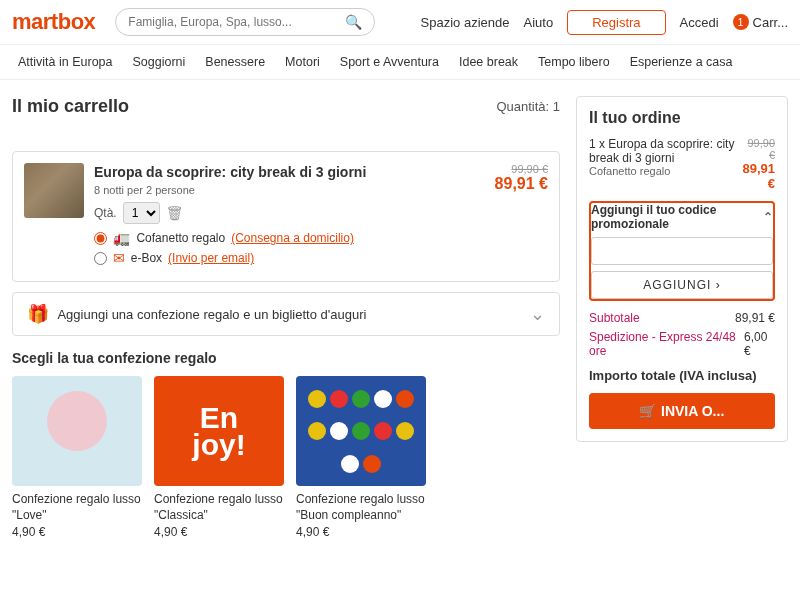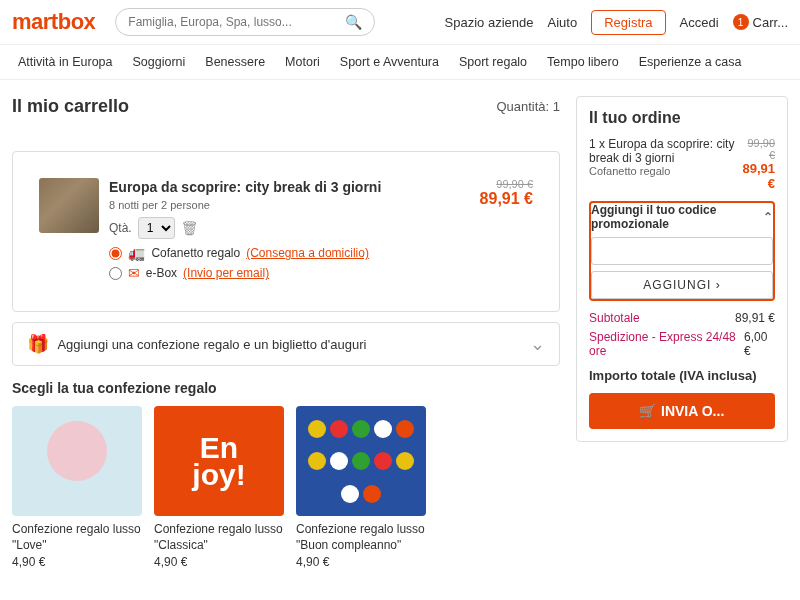--- a/index.html
+++ b/index.html
@@ -7,39 +7,39 @@
 
     
     .header { display: flex; align-items: center; padding: 8px 12px; border-bottom: 1px solid #eee; gap: 10px; }
     .logo { font-size: 22px; font-weight: bold; color: #e8470a; margin-right: 10px; letter-spacing: -0.5px; }
     .logo span { color: #ccc; }
     .search-bar { display: flex; align-items: center; border: 1px solid #ccc; border-radius: 20px; padding: 5px 12px; flex: 1; max-width: 260px; }
     .search-bar input { border: none; outline: none; font-size: 12px; width: 100%; color: #666; background: transparent; }
     .search-icon-svg { color: #999; margin-left: 6px; font-size: 14px; }
     .header-right { display: flex; align-items: center; gap: 14px; margin-left: auto; font-size: 13px; }
     .header-link { color: #333; text-decoration: none; cursor: pointer; }
-    .register-btn { border: 1px solid #e8470a; color: #e8470a; border-radius: 4px; padding: 4px 12px; cursor: pointer; background: #fff; font-size: 13px; }
+    .register-btn { border: 1px solid #e8470a; color: #e8470a; border-radius: 4px; padding: 4px 24px; cursor: pointer; background: #fff; font-size: 13px; }
     .cart-area { display: flex; align-items: center; gap: 4px; cursor: pointer; }
     .cart-badge { background: #e8470a; color: #fff; border-radius: 50%; width: 16px; height: 16px; font-size: 10px; display: flex; align-items: center; justify-content: center; }
 
     
     .nav { display: flex; align-items: center; padding: 0 8px; border-bottom: 1px solid #eee; background: #fff; }
     .nav-item { padding: 10px 10px; font-size: 12.5px; color: #333; cursor: pointer; white-space: nowrap; }
 
     
     .main { display: flex; gap: 0; padding: 16px 12px; }
     .left-panel { flex: 1; margin-right: 16px; }
     .right-panel { width: 212px; flex-shrink: 0; }
 
     
     .cart-header { display: flex; justify-content: space-between; align-items: center; margin-bottom: 14px; }
     .cart-title { font-size: 18px; font-weight: bold; color: #333; }
     .qty-label { font-size: 13px; color: #555; }
 
-    .cart-item { display: flex; align-items: flex-start; gap: 10px; border: 1px solid #ddd; border-radius: 4px; padding: 26px; margin-bottom: 10px; margin-top: 34px; }
+    .cart-item { display: flex; align-items: flex-start; gap: 10px; border: 1px solid #ddd; border-radius: 4px; padding: 11px; margin-bottom: 10px; margin-top: 34px; }
     .item-img { width: 60px; height: 55px; background: #b0a090; border-radius: 3px; flex-shrink: 0; overflow: hidden; }
     .item-img-inner { width: 100%; height: 100%; background: linear-gradient(135deg, #8B7355 0%, #A0896A 40%, #6B5B45 100%); }
     .item-details { flex: 1; }
     .item-title { font-size: 14px; font-weight: bold; color: #333; margin-bottom: 3px; line-height: 1.3; }
     .item-subtitle { font-size: 11px; color: #666; margin-bottom: 6px; }
     .item-qty { display: flex; align-items: center; gap: 6px; margin-bottom: 6px; }
     .qty-text { font-size: 12px; color: #555; }
     .qty-select { border: 1px solid #ccc; border-radius: 3px; padding: 2px 4px; font-size: 12px; }
     .delete-btn { color: #999; cursor: pointer; font-size: 14px; }
 
@@ -132,21 +132,21 @@
     </div>
   </div>
 </div>
 
 <nav class="nav">
   <span class="nav-item">Attività in Europa</span>
   <span class="nav-item">Soggiorni</span>
   <span class="nav-item">Benessere</span>
   <span class="nav-item">Motori</span>
   <span class="nav-item">Sport e Avventura</span>
-  <span class="nav-item">Sport regalo</span>
+  <span class="nav-item">Idee break</span>
   <span class="nav-item">Tempo libero</span>
   <span class="nav-item">Esperienze a casa</span>
 
 </nav>
 
 <div class="main">
 
   <div class="left-panel">
 
     <div class="cart-header">

